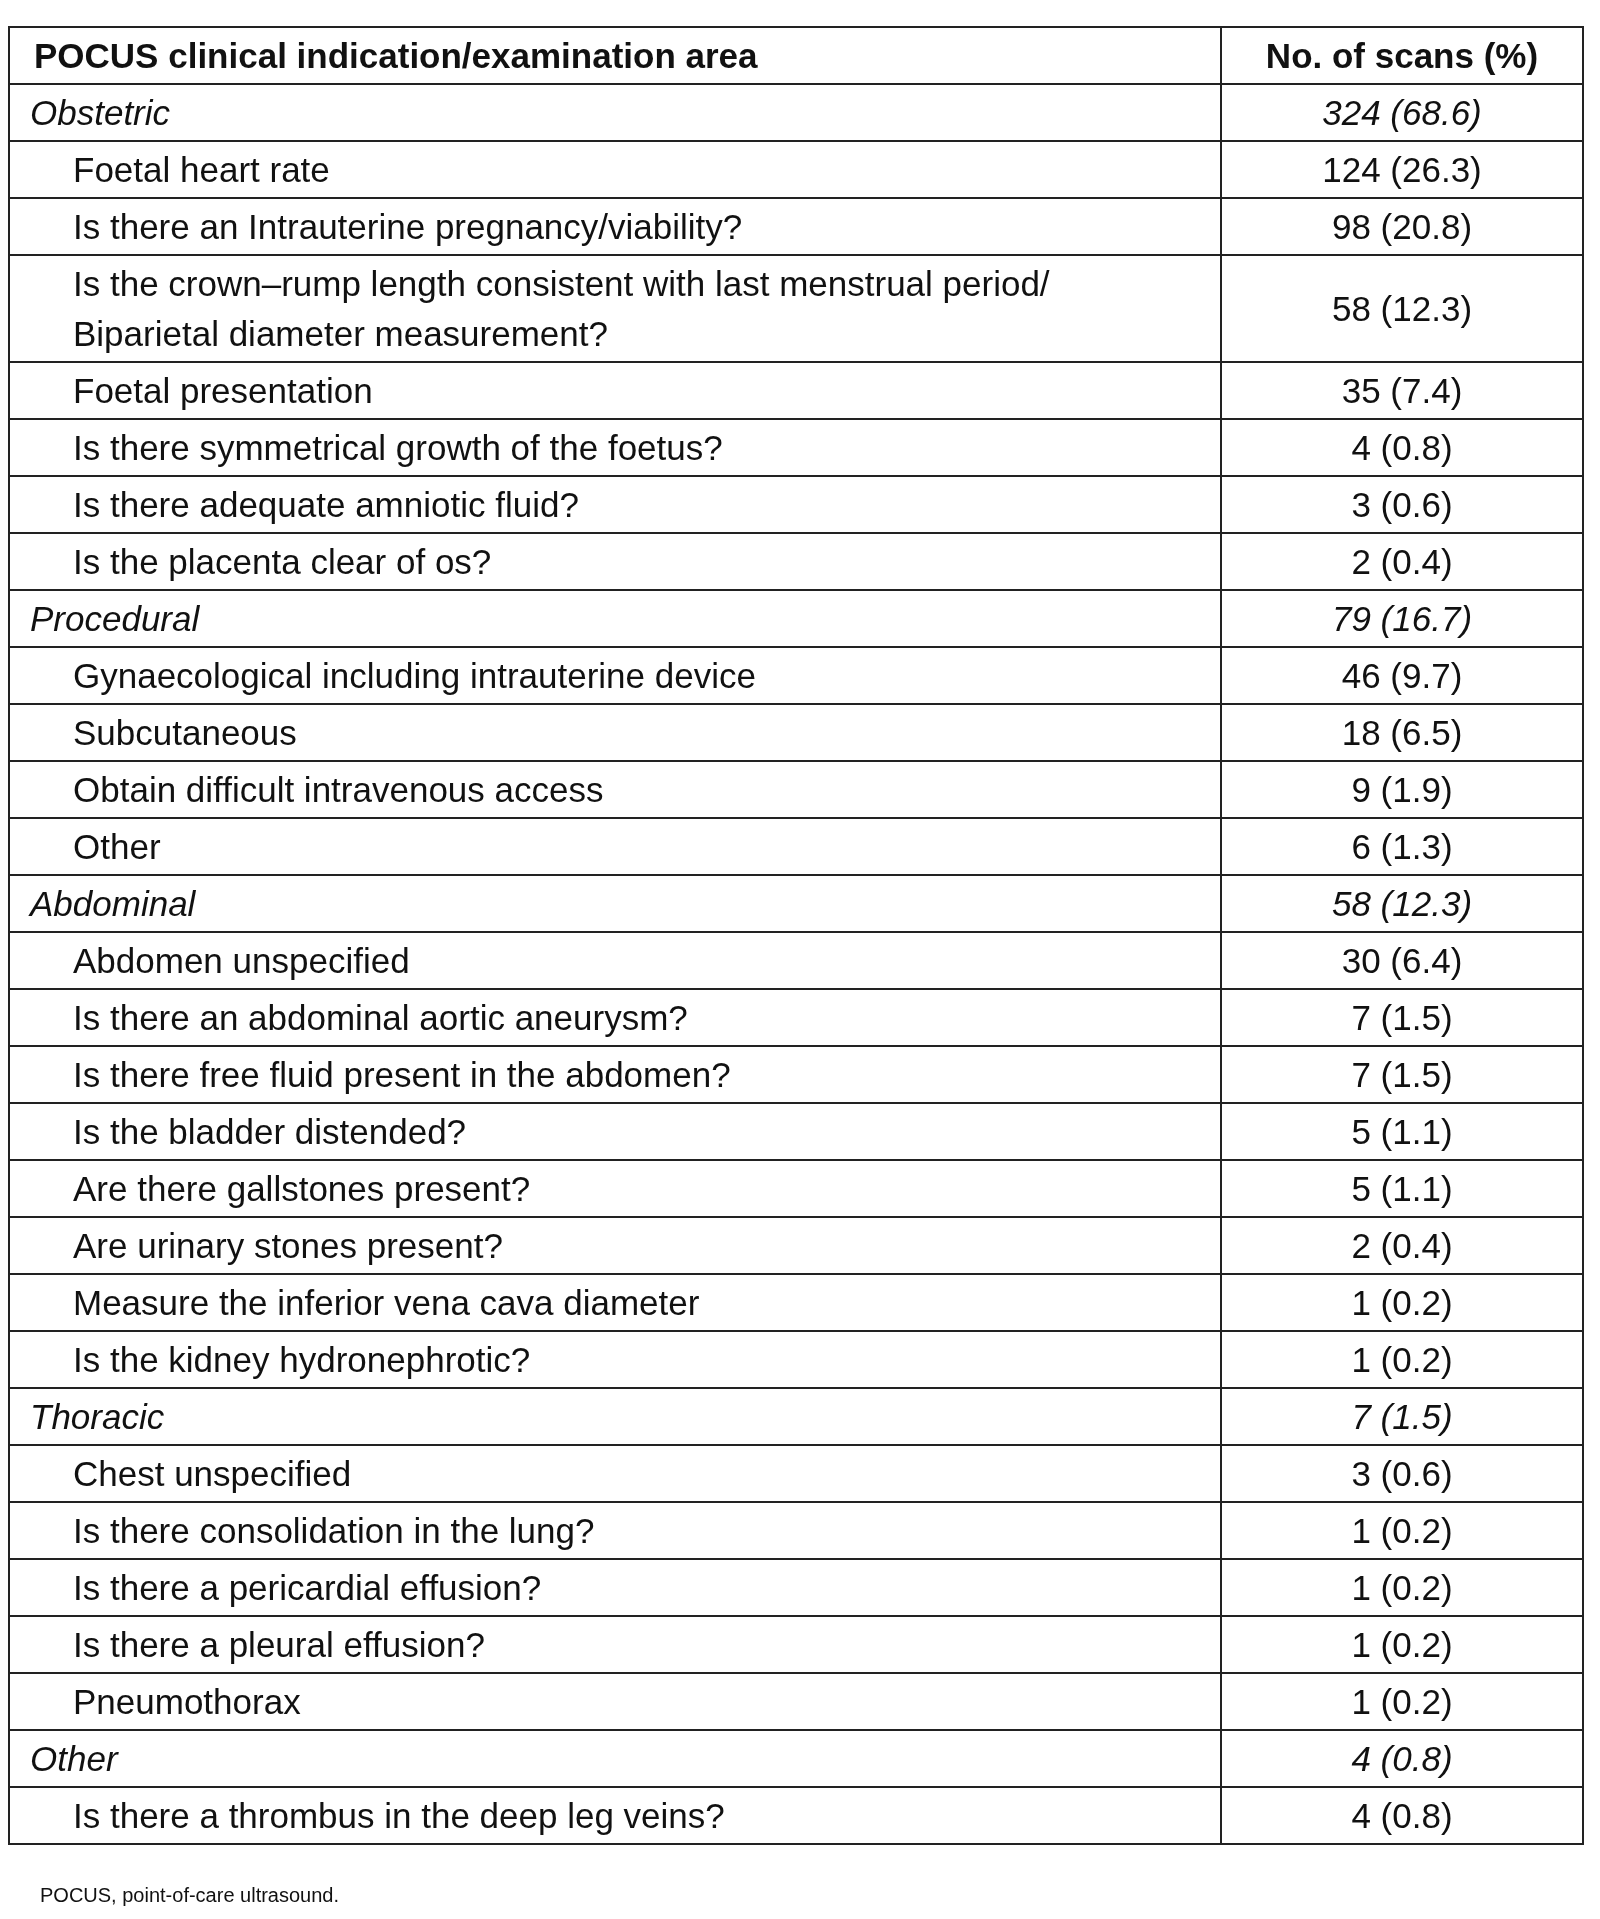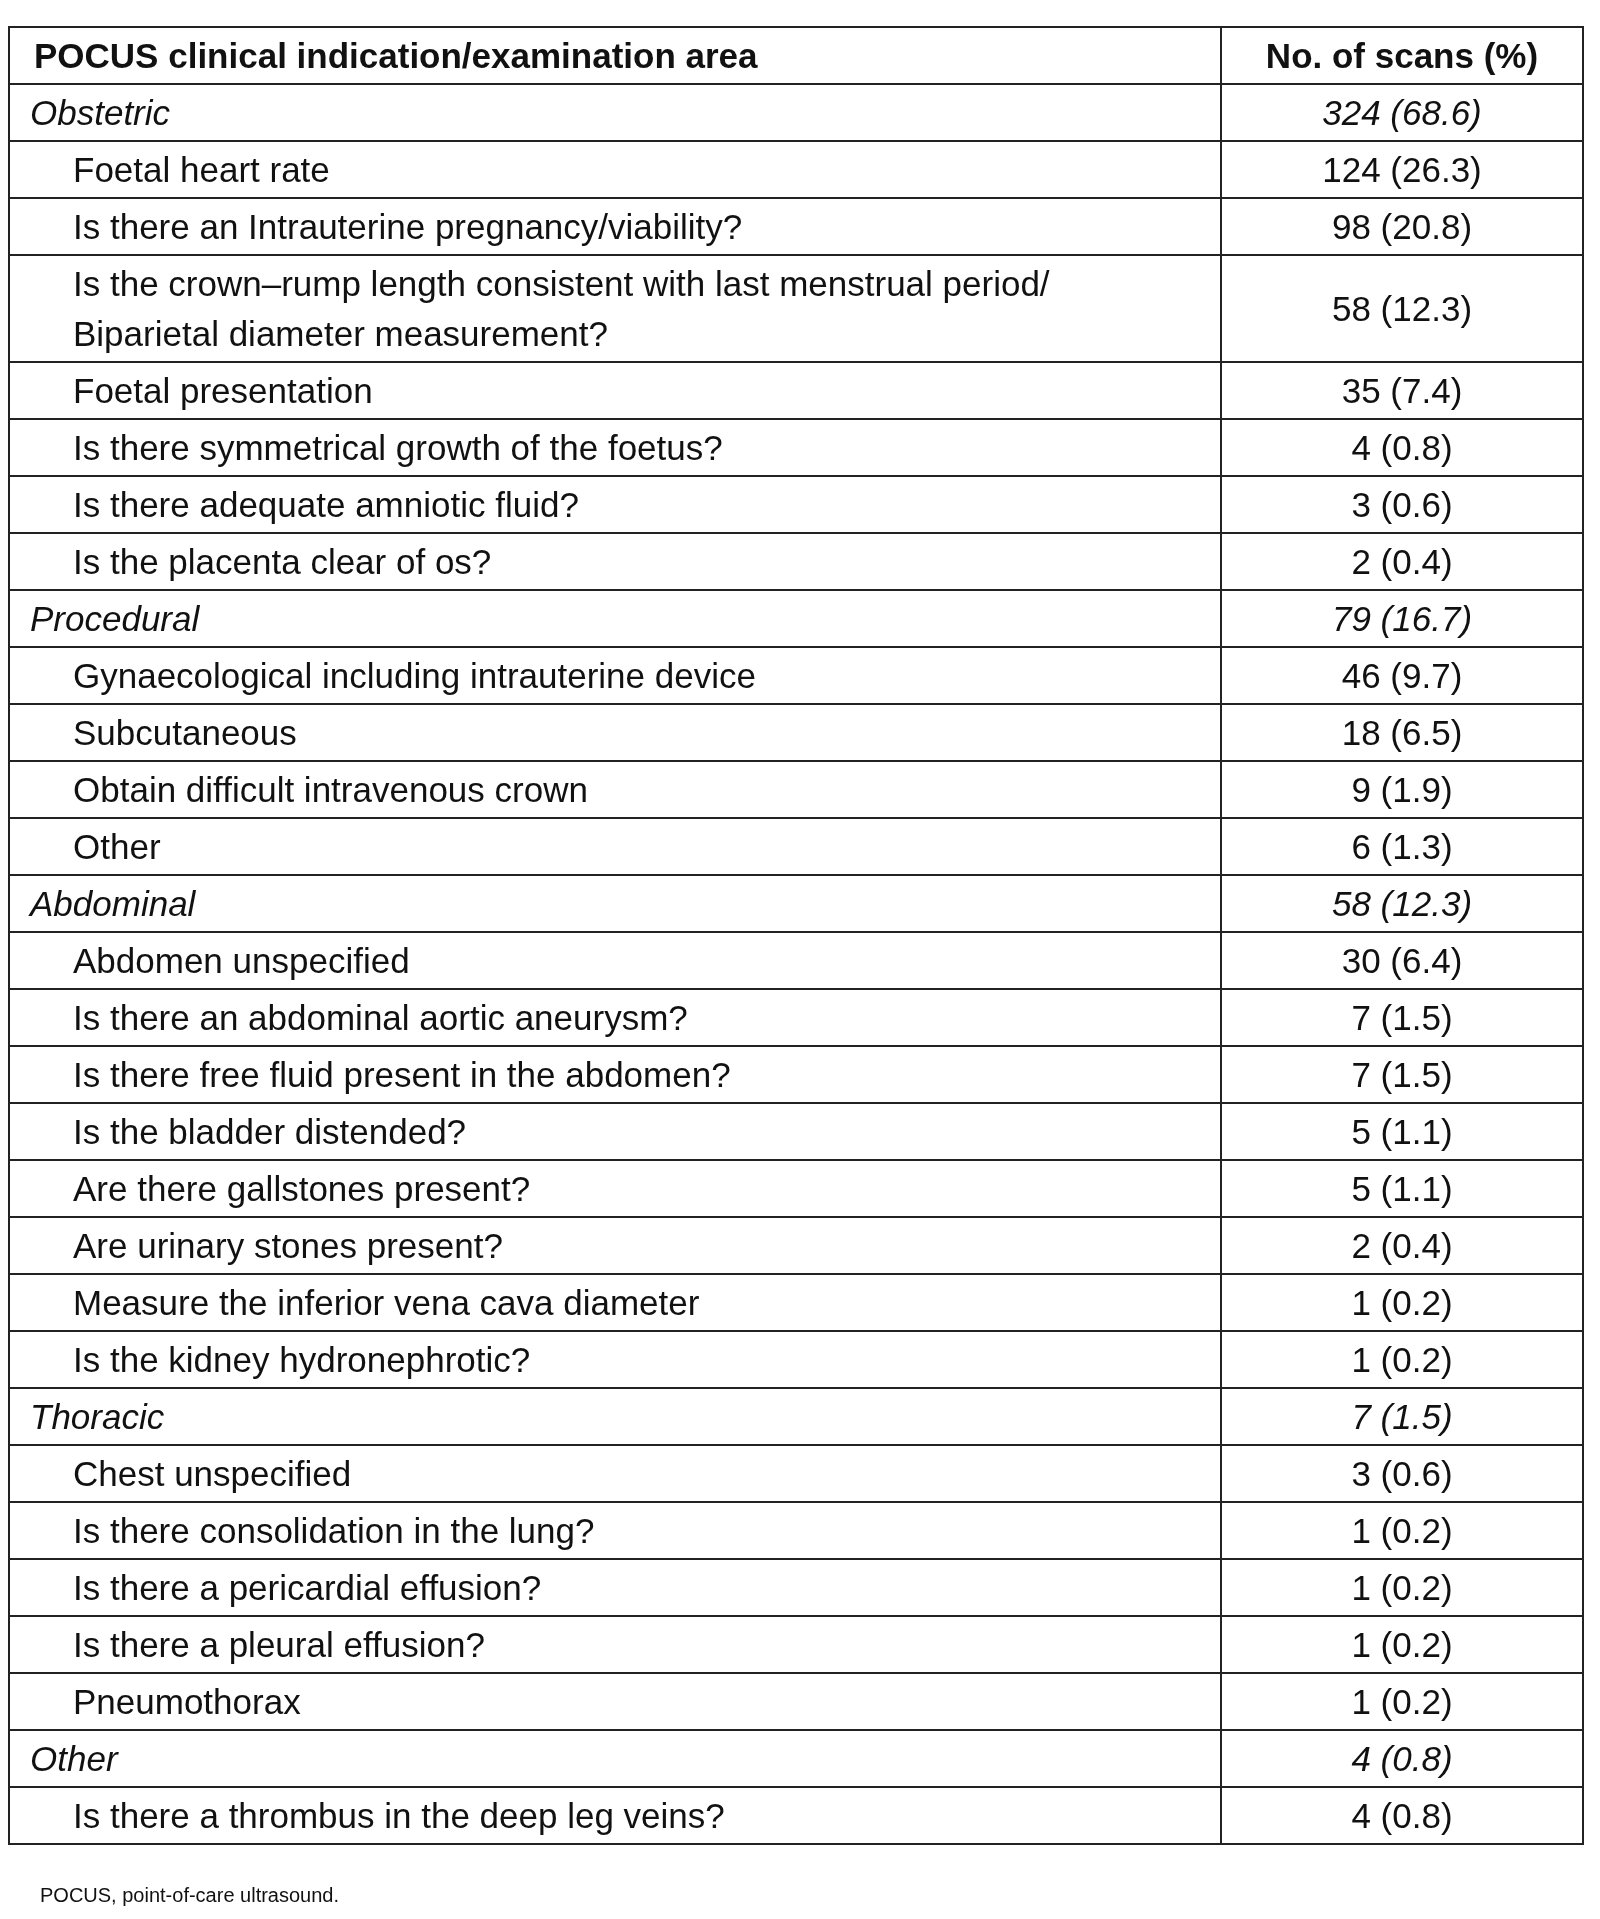--- a/index.html
+++ b/index.html
@@ -110,21 +110,21 @@
     </tr>
     <tr class="row">
       <td class="label">Gynaecological including intrauterine device</td>
       <td class="val">46 (9.7)</td>
     </tr>
     <tr class="row">
       <td class="label">Subcutaneous</td>
       <td class="val">18 (6.5)</td>
     </tr>
     <tr class="row">
-      <td class="label">Obtain difficult intravenous crown</td>
+      <td class="label">Obtain difficult intravenous access</td>
       <td class="val">9 (1.9)</td>
     </tr>
     <tr class="row">
       <td class="label">Other</td>
       <td class="val">6 (1.3)</td>
     </tr>
     <tr class="row cat">
       <td class="label">Abdominal</td>
       <td class="val">58 (12.3)</td>
     </tr>

